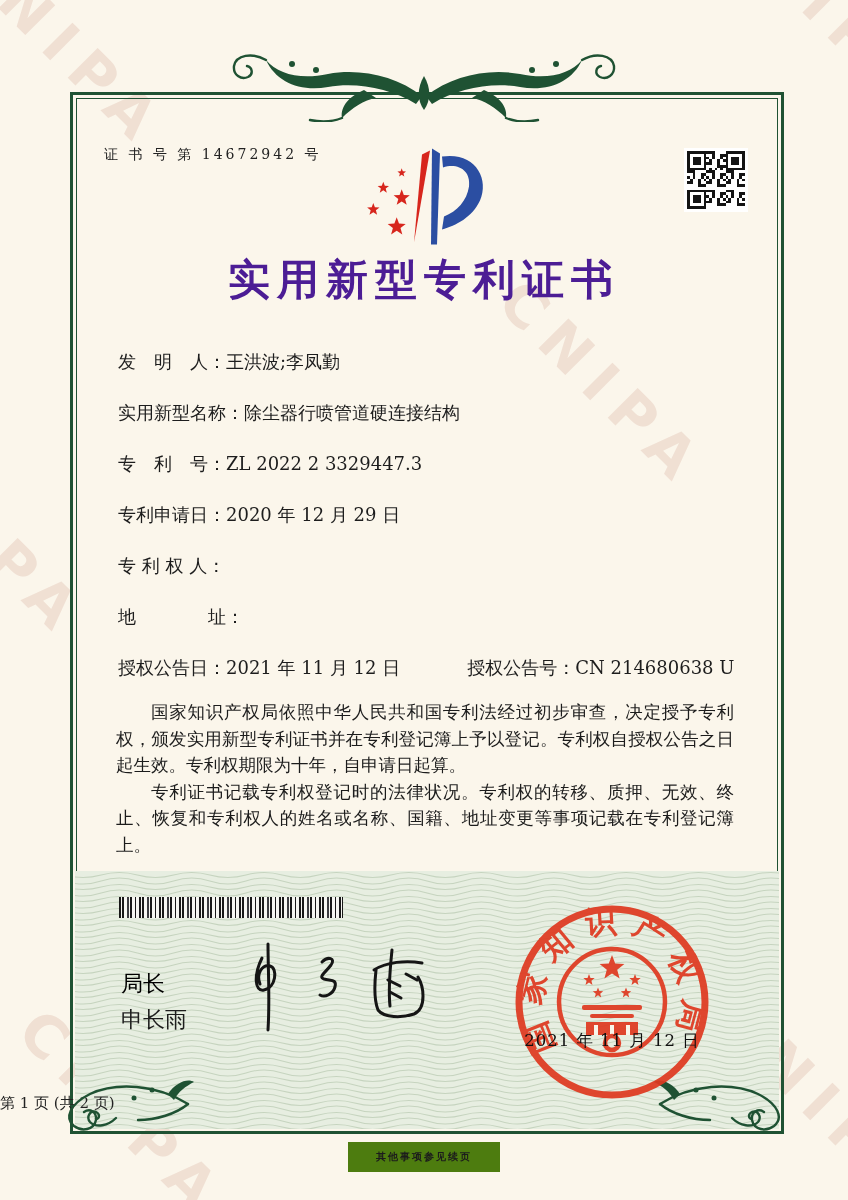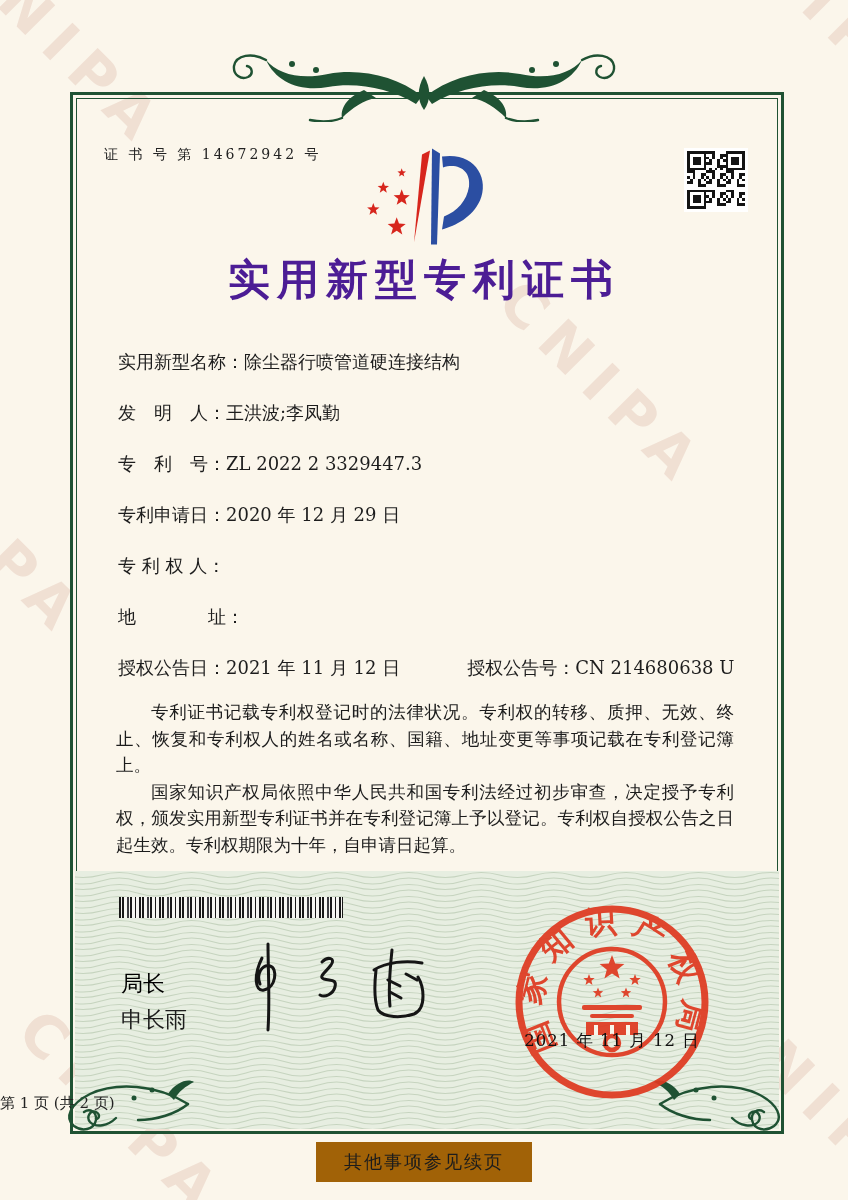--- a/index.html
+++ b/index.html
@@ -67,22 +67,22 @@
   .seal .red{fill:var(--seal-red);}
   .seal .ring{fill:none;stroke:var(--seal-red);stroke-width:7;}
   .seal .wreath{fill:none;stroke:var(--seal-red);stroke-width:4.5;}
   .seal text{fill:var(--seal-red);font-size:31px;font-weight:bold;letter-spacing:13px;
              font-family:"DejaVu Serif","Liberation Serif",serif;}
   .seal-date{position:absolute;left:512px;top:1030px;width:200px;text-align:center;white-space:pre;
              font-size:16.5px;letter-spacing:1px;color:#101010;z-index:5;}
 
   .page-no{position:absolute;left:0;right:0;top:1094px;text-align:left;font-size:15px;color:#222;z-index:2;}
 
-  .note{position:absolute;left:50%;transform:translateX(-50%);top:1142px;background:#a16207;
-        padding:8px 28px;font-size:18px;letter-spacing:2px;color:#1c1c1c;z-index:2;white-space:nowrap;}
+  .note{position:absolute;left:50%;transform:translateX(-50%);top:1142px;background:#4d7c0f;
+        padding:8px 28px;font-size:10px;letter-spacing:2px;color:#1c1c1c;z-index:2;white-space:nowrap;font-weight:bold;}
 </style>
 </head>
 <body>
 
 <div class="page">
 
   <div class="wm" style="left:-70px;top:10px">CNIPA</div>
   <div class="wm" style="left:690px;top:-30px">CNIPA</div>
   <div class="wm" style="left:470px;top:350px">CNIPA</div>
   <div class="wm" style="left:-150px;top:500px">CNIPA</div>
@@ -632,46 +632,46 @@
       <i class="o"></i>
       <i class="o"></i>
       <i class="o"></i>
       <i class="o"></i>
     </div>
 
   <div class="title">实用新型专利证书</div>
 
   <div class="fields">
     <div class="row">
+      <span>发　明　人：</span><span>王洪波;李凤勤</span>
+    </div>
+    <div class="row">
       <span>实用新型名称：</span><span>除尘器行喷管道硬连接结构</span>
-    </div>
-    <div class="row">
-      <span>发　明　人：</span><span>王洪波;李凤勤</span>
     </div>
     <div class="row">
       <span>专　利　号：</span><span>ZL 2022 2 3329447.3</span>
     </div>
     <div class="row">
       <span>专利申请日：</span><span>2020 年 12 月 29 日</span>
     </div>
     <div class="row">
       <span>专 利 权 人：</span>
     </div>
     <div class="row">
       <span>地　　　　址：</span>
     </div>
     <div class="row grant">
       <span><span>授权公告日：</span><span>2021 年 11 月 12 日</span></span>
       <span><span>授权公告号：</span><span>CN 214680638 U</span></span>
     </div>
   </div>
 
   <div class="paras">
+    <p>国家知识产权局依照中华人民共和国专利法经过初步审查，决定授予专利权，颁发实用新型专利证书并在专利登记簿上予以登记。专利权自授权公告之日起生效。专利权期限为十年，自申请日起算。</p>
     <p>专利证书记载专利权登记时的法律状况。专利权的转移、质押、无效、终止、恢复和专利权人的姓名或名称、国籍、地址变更等事项记载在专利登记簿上。</p>
-    <p>国家知识产权局依照中华人民共和国专利法经过初步审查，决定授予专利权，颁发实用新型专利证书并在专利登记簿上予以登记。专利权自授权公告之日起生效。专利权期限为十年，自申请日起算。</p>
   </div>
 
   <div class="barcode"></div>
 
   <div class="dir-title">局长</div>
   <div class="dir-name">申长雨</div>
   <svg class="sig" viewBox="0 0 238 98">
     <path d="M38,20 C30,36 30,54 40,52 C52,50 54,30 46,28 C38,26 32,36 36,46"></path>
     <path d="M44,6 C44,30 46,62 44,92"></path>
     <path d="M98,24 C104,18 112,20 107,27 C101,35 94,39 100,41 C107,43 113,41 111,49 C109,56 101,60 96,57"></path>

